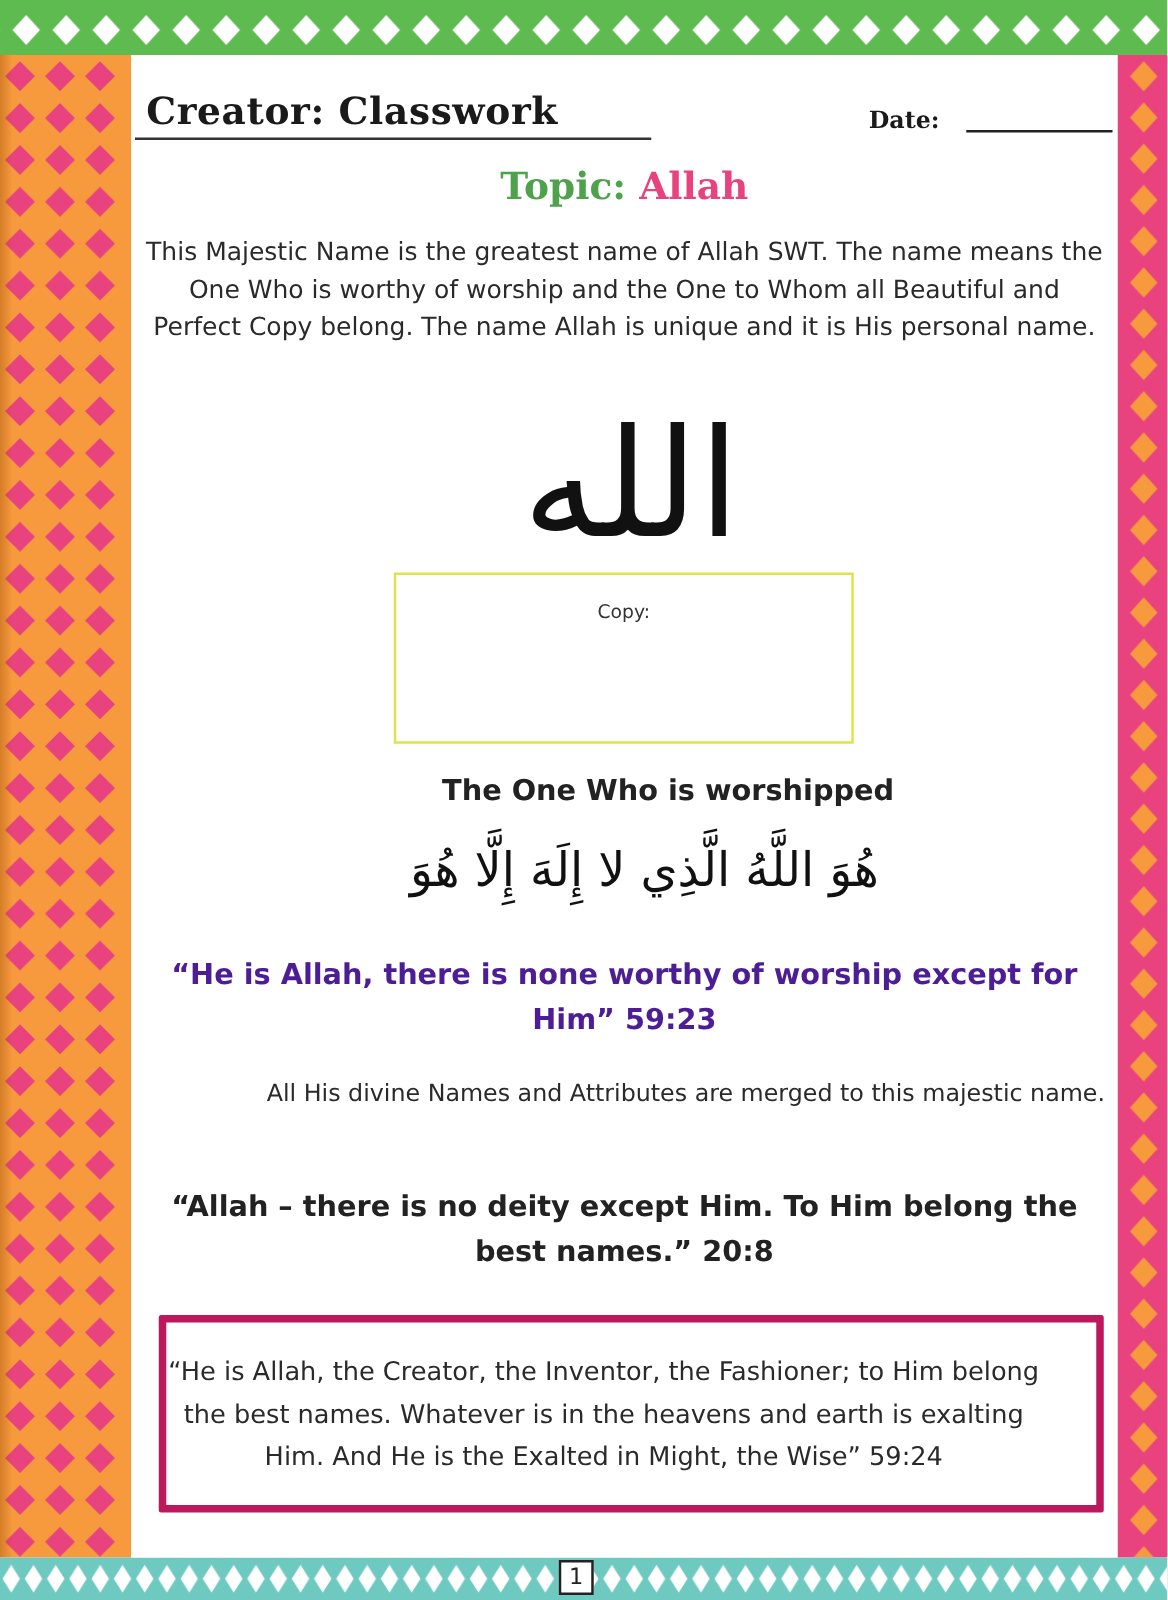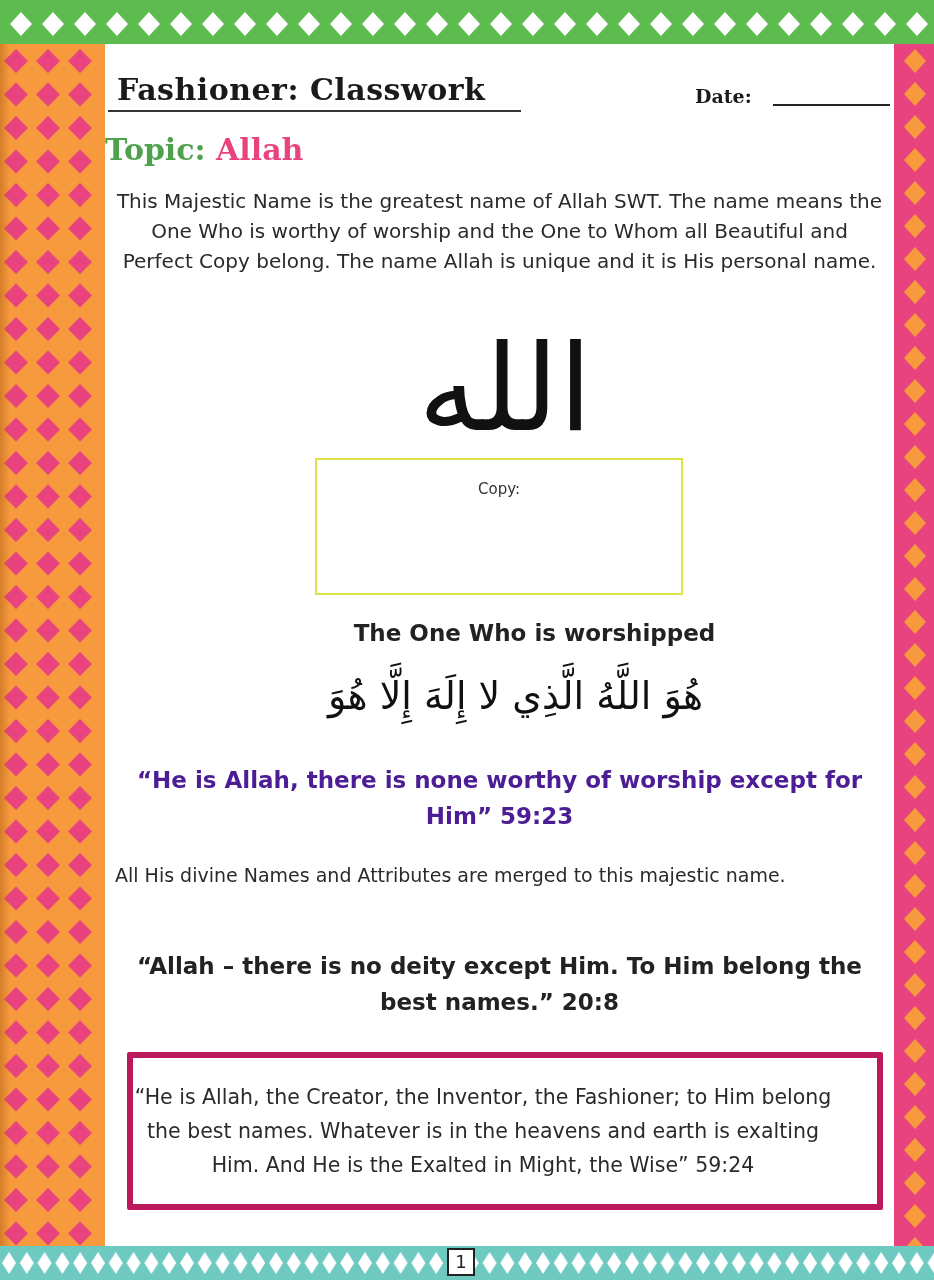--- a/index.html
+++ b/index.html
@@ -25,41 +25,41 @@
     font-family: "DejaVu Serif", serif; font-weight: bold; font-size: 30px; letter-spacing: 0.5px;
     color: #1a1a1a;
   }
   .header-underline { position: absolute; left: 3px; top: 66px; width: 413px; height: 2px; background: #333; }
   .date-label {
     position: absolute; left: 590px; top: 41px;
     font-family: "DejaVu Serif", serif; font-weight: bold; font-size: 19px; color: #1a1a1a;
   }
   .date-line { position: absolute; left: 668px; top: 60px; width: 117px; height: 2px; background: #222; }
 
-  .topic { position: absolute; left: 0; top: 88px; width: 789px; 
+  .topic { position: absolute; left: 0; top: 88px; width: 789px; text-align: center;
     font-family: "DejaVu Serif", serif; font-weight: bold; font-size: 30px; }
   .topic .lbl { color: #4ea24b; }
   .topic .val { color: #e8437e; }
 
   .intro { position: absolute; left: 10px; top: 142px; width: 769px; text-align: center;
     font-size: 20px; line-height: 30px; color: #2a2a2a; }
 
   .calligraphy { position: absolute; left: 290px; top: 270px; width: 220px; height: 150px; text-align: center;
     font-size: 120px; line-height: 150px; color: #111; font-family: "DejaVu Sans", sans-serif; }
 
   .copy-box { position: absolute; left: 210px; top: 414px; width: 368px; height: 137px; border: 2px solid #dfe34a; }
   .copy-label { position: absolute; left: 0; top: 20px; width: 100%; text-align: center; font-size: 15px; color: #333; }
 
   .subheading { position: absolute; left: 0; top: 576px; width: 859px; text-align: center; font-size: 23px; font-weight: bold; color: #222; }
 
   .arabic { position: absolute; left: 0; top: 630px; width: 789px; text-align: center; font-size: 38px; color: #111; direction: rtl; font-family: "DejaVu Sans", sans-serif; margin-left: 16px; }
 
   .quote1 { position: absolute; left: 10px; top: 718px; width: 769px; text-align: center; font-size: 23px; line-height: 36px; font-weight: bold; color: #4c1d95; }
 
-  .para2 { position: absolute; left: 10px; top: 816px; width: 769px; text-align: left; font-size: 19px; line-height: 31px; color: #2a2a2a; }
+  .para2 { position: absolute; left: 10px; top: 816px; width: 769px; text-align: right; font-size: 19px; line-height: 31px; color: #2a2a2a; }
 
   .quote2 { position: absolute; left: 10px; top: 904px; width: 769px; text-align: center; font-size: 23px; line-height: 36px; font-weight: bold; color: #222; }
 
   .quote-box { position: absolute; left: 22px; top: 1008px; width: 756px; height: 158px; border: 6px solid #be185d; border-radius: 2px;
     display: flex; align-items: center; }
   .quote-box-text { width: 700px; text-align: center; font-size: 20.5px; line-height: 34px; color: #2a2a2a; }
 
   .page-number { position: absolute; left: 447px; top: 1248px; width: 28px; height: 28px; background: #fff; border: 2px solid #222;
     text-align: center; font-size: 18px; line-height: 24px; color: #222; }
 </style>
@@ -106,21 +106,21 @@
       <pattern id="pBot" x="0" y="0" width="17.8" height="34" patternUnits="userSpaceOnUse">
         <polygon points="9,6 16,17 9,28 2,17" fill="#ffffff"></polygon>
       </pattern>
     </defs>
     <rect width="934" height="34" fill="url(#pBot)"></rect>
   </svg>
 </div>
 
 <div class="page">
 
-  <div class="header-title">Fashioner: Classwork</div>
+  <div class="header-title">Creator: Classwork</div>
   <div class="header-underline"></div>
 
   <div class="date-label">Date:</div>
   <div class="date-line"></div>
 
   <div class="topic">
     <span class="lbl">Topic:</span>
     <span class="val">Allah</span>
   </div>
 

